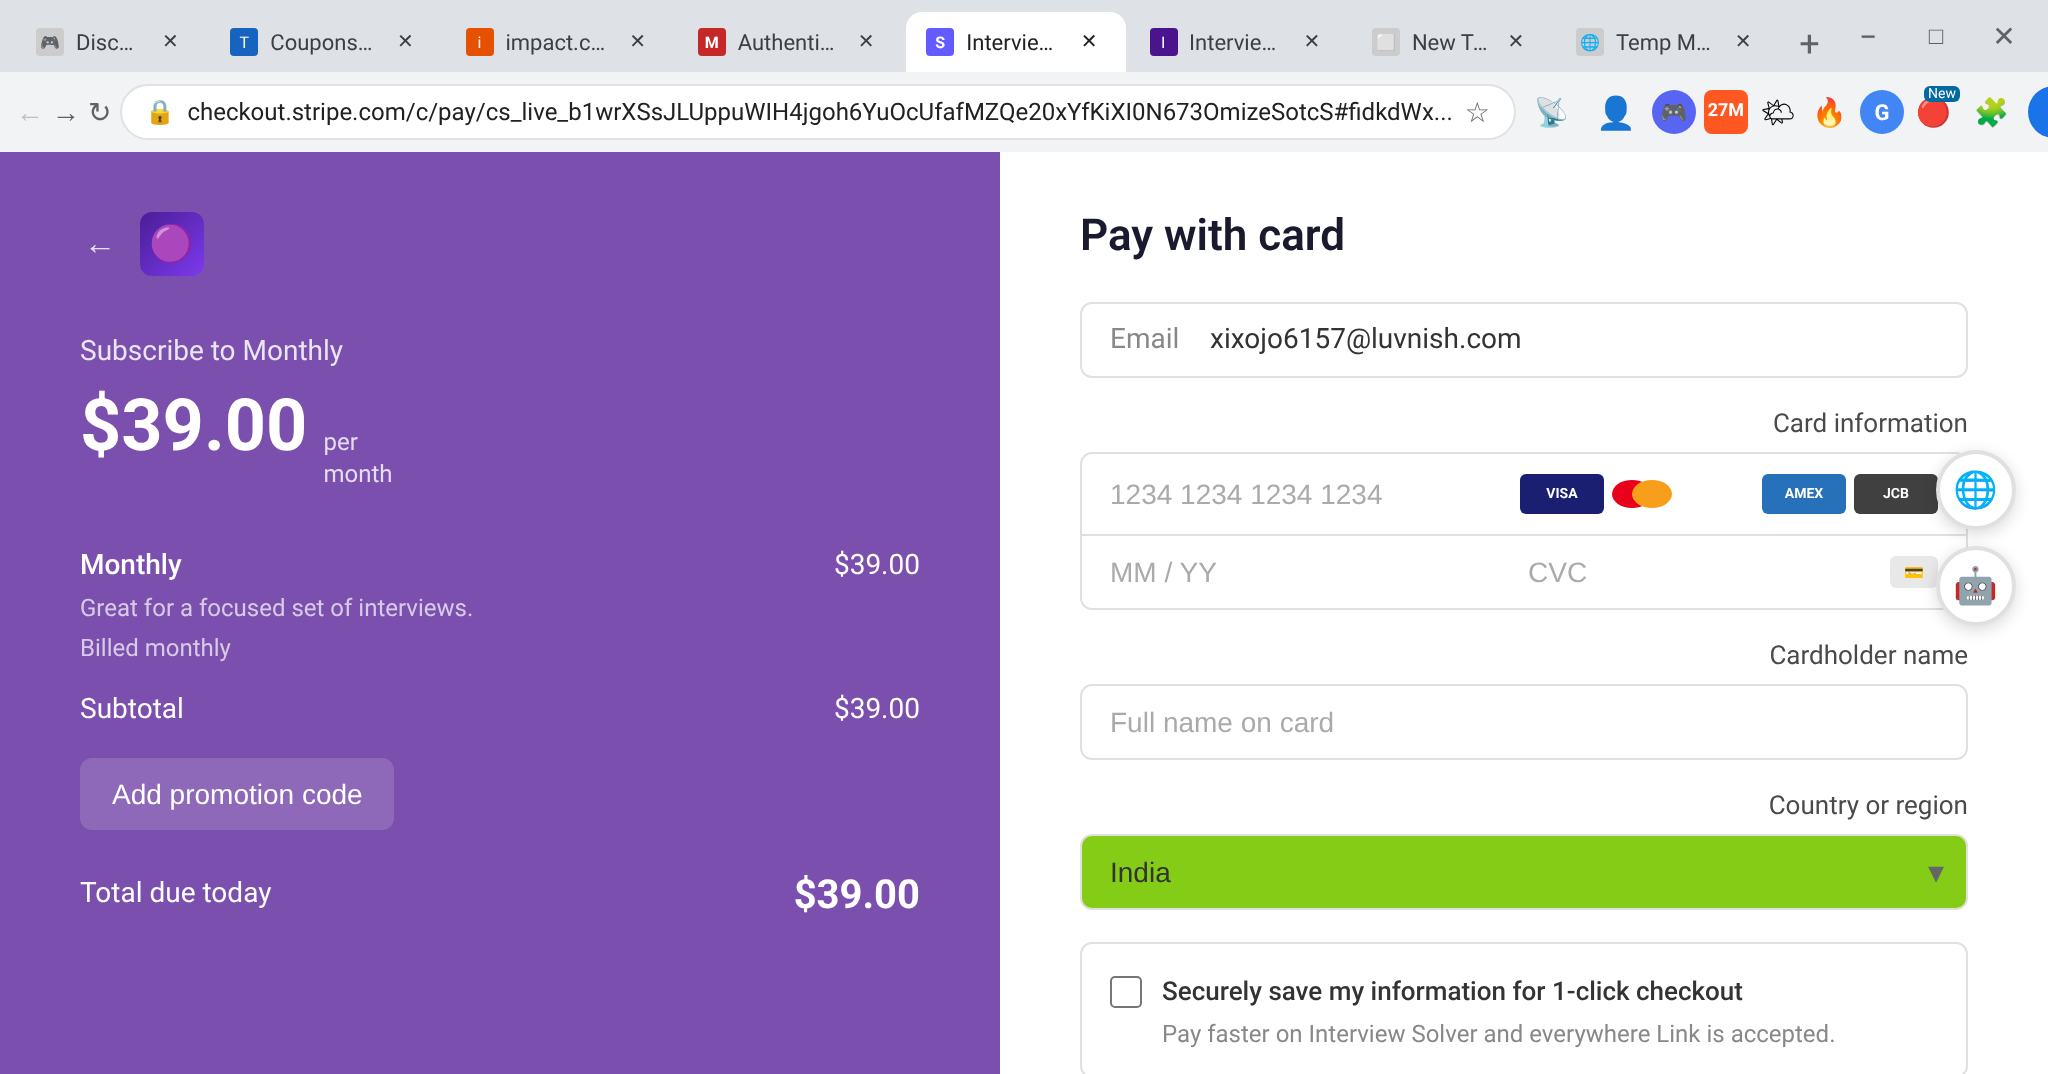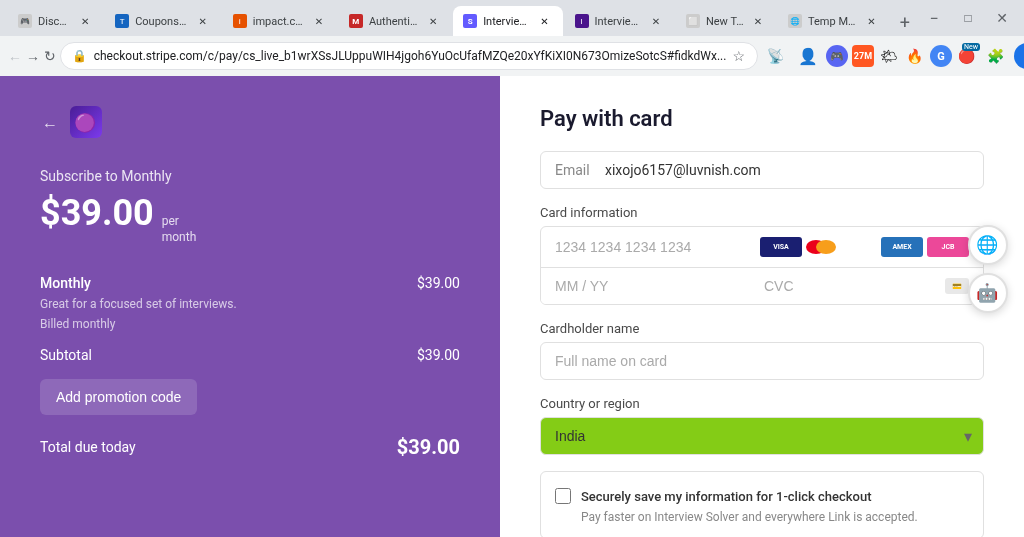--- a/index.html
+++ b/index.html
@@ -271,20 +271,21 @@
     }
 
     .form-field {
       margin-bottom: 16px;
     }
     .form-label {
       font-size: 13px;
       color: #4a4a4a;
       margin-bottom: 6px;
       display: block;
+      text-align: right;
     }
     .input-box {
       width: 100%;
       border: 1px solid #e0e0e0;
       border-radius: 6px;
       padding: 10px 14px;
       font-size: 14px;
       color: #333;
       outline: none;
       background: #fff;
@@ -342,21 +343,21 @@
       border-radius: 3px;
       display: flex;
       align-items: center;
       justify-content: center;
       font-size: 7px;
       font-weight: 700;
       color: #fff;
     }
     .visa-icon { background: #1a1f71; }
     .amex-icon { background: #2671b9; margin-left: 41px; }
-    .jcb-icon { background: #ec4899; }
+    .jcb-icon { background: #404040; }
     .card-expiry-row {
       display: flex;
     }
     .card-exp-half {
       flex: 1;
       padding: 10px 14px;
       border: none;
       outline: none;
       font-size: 14px;
       color: #333;

